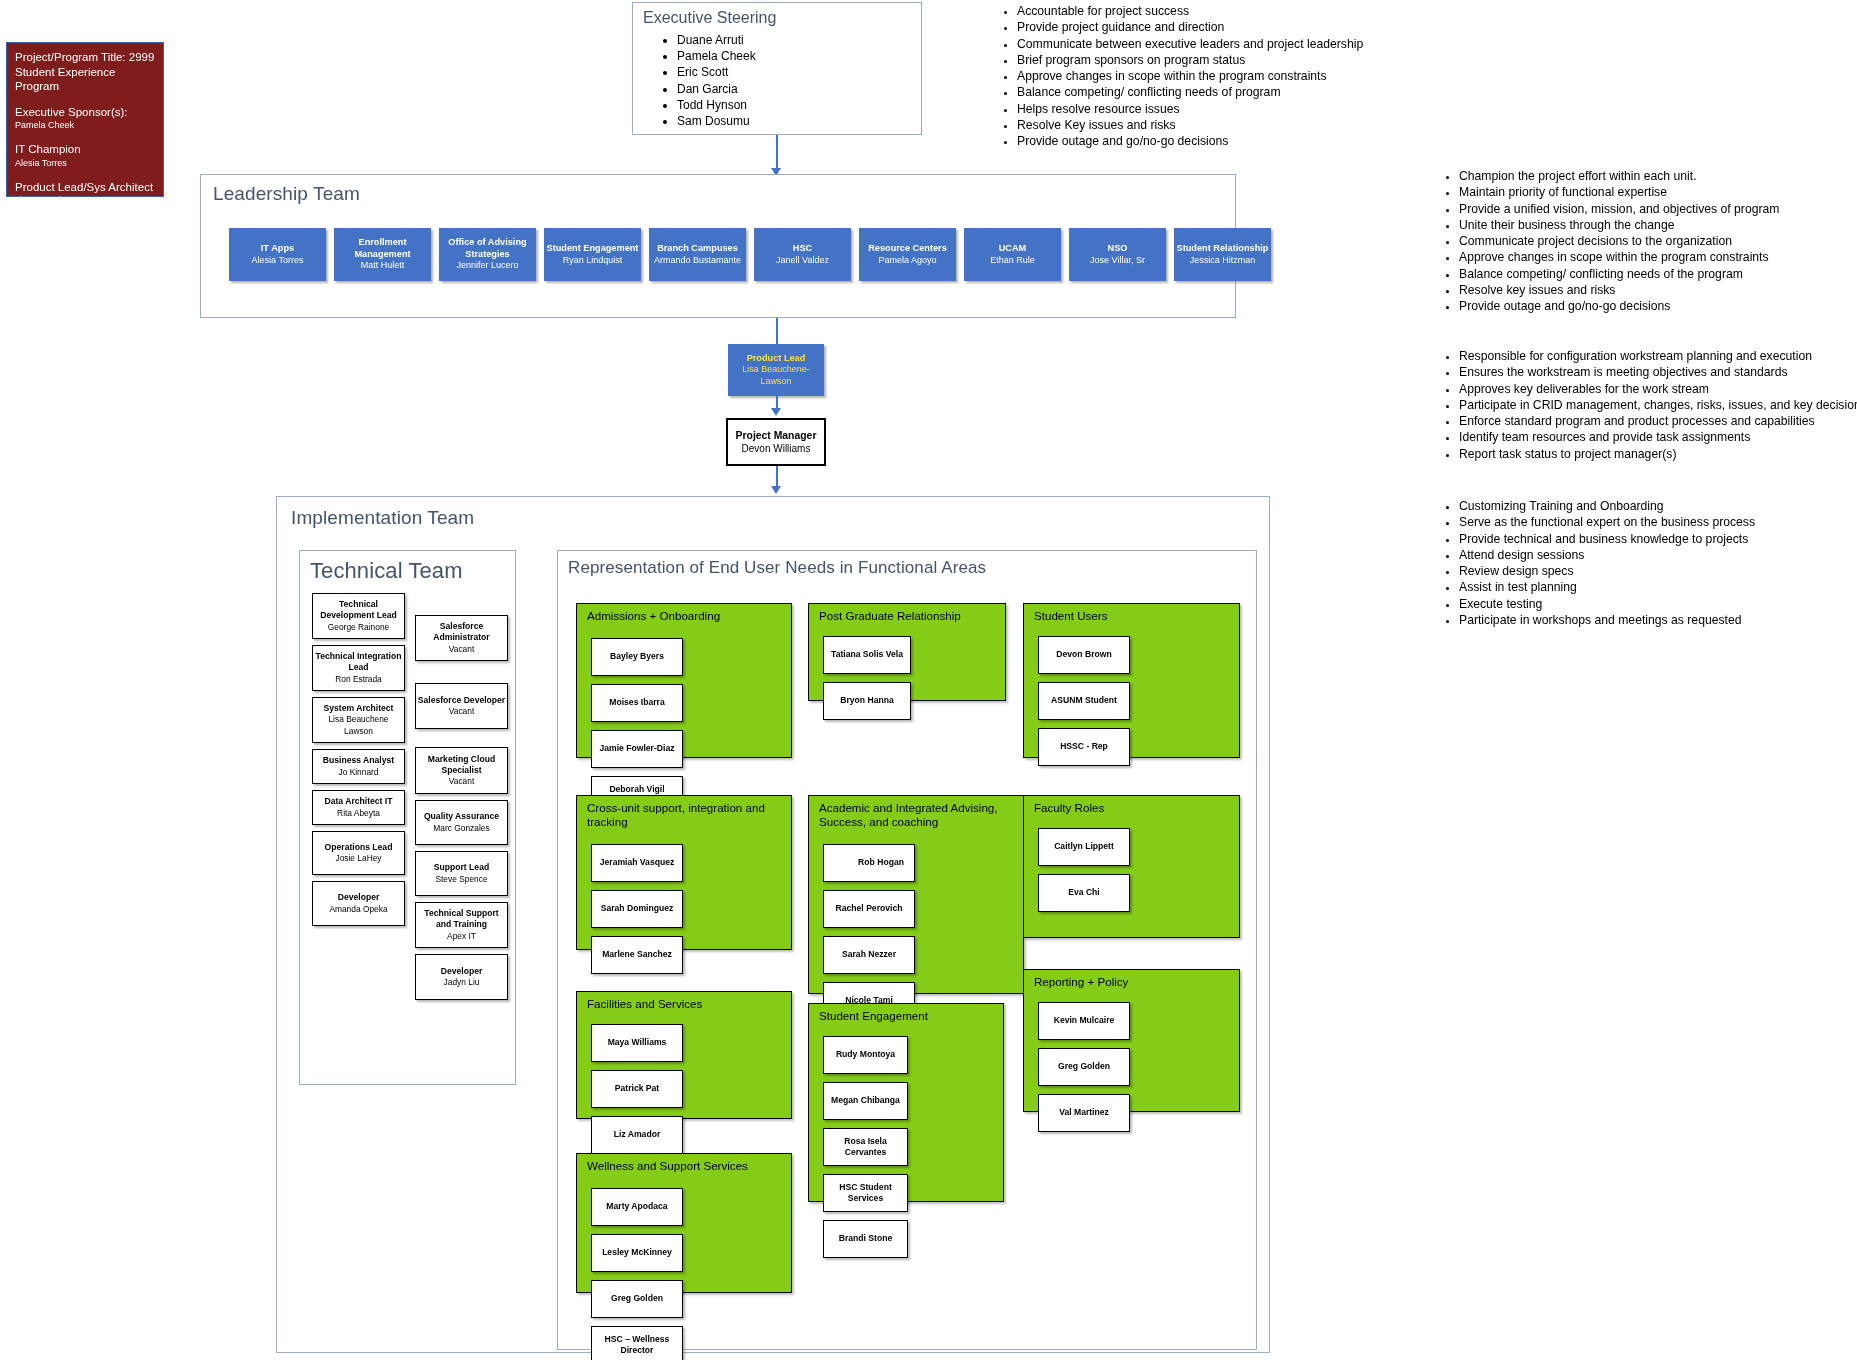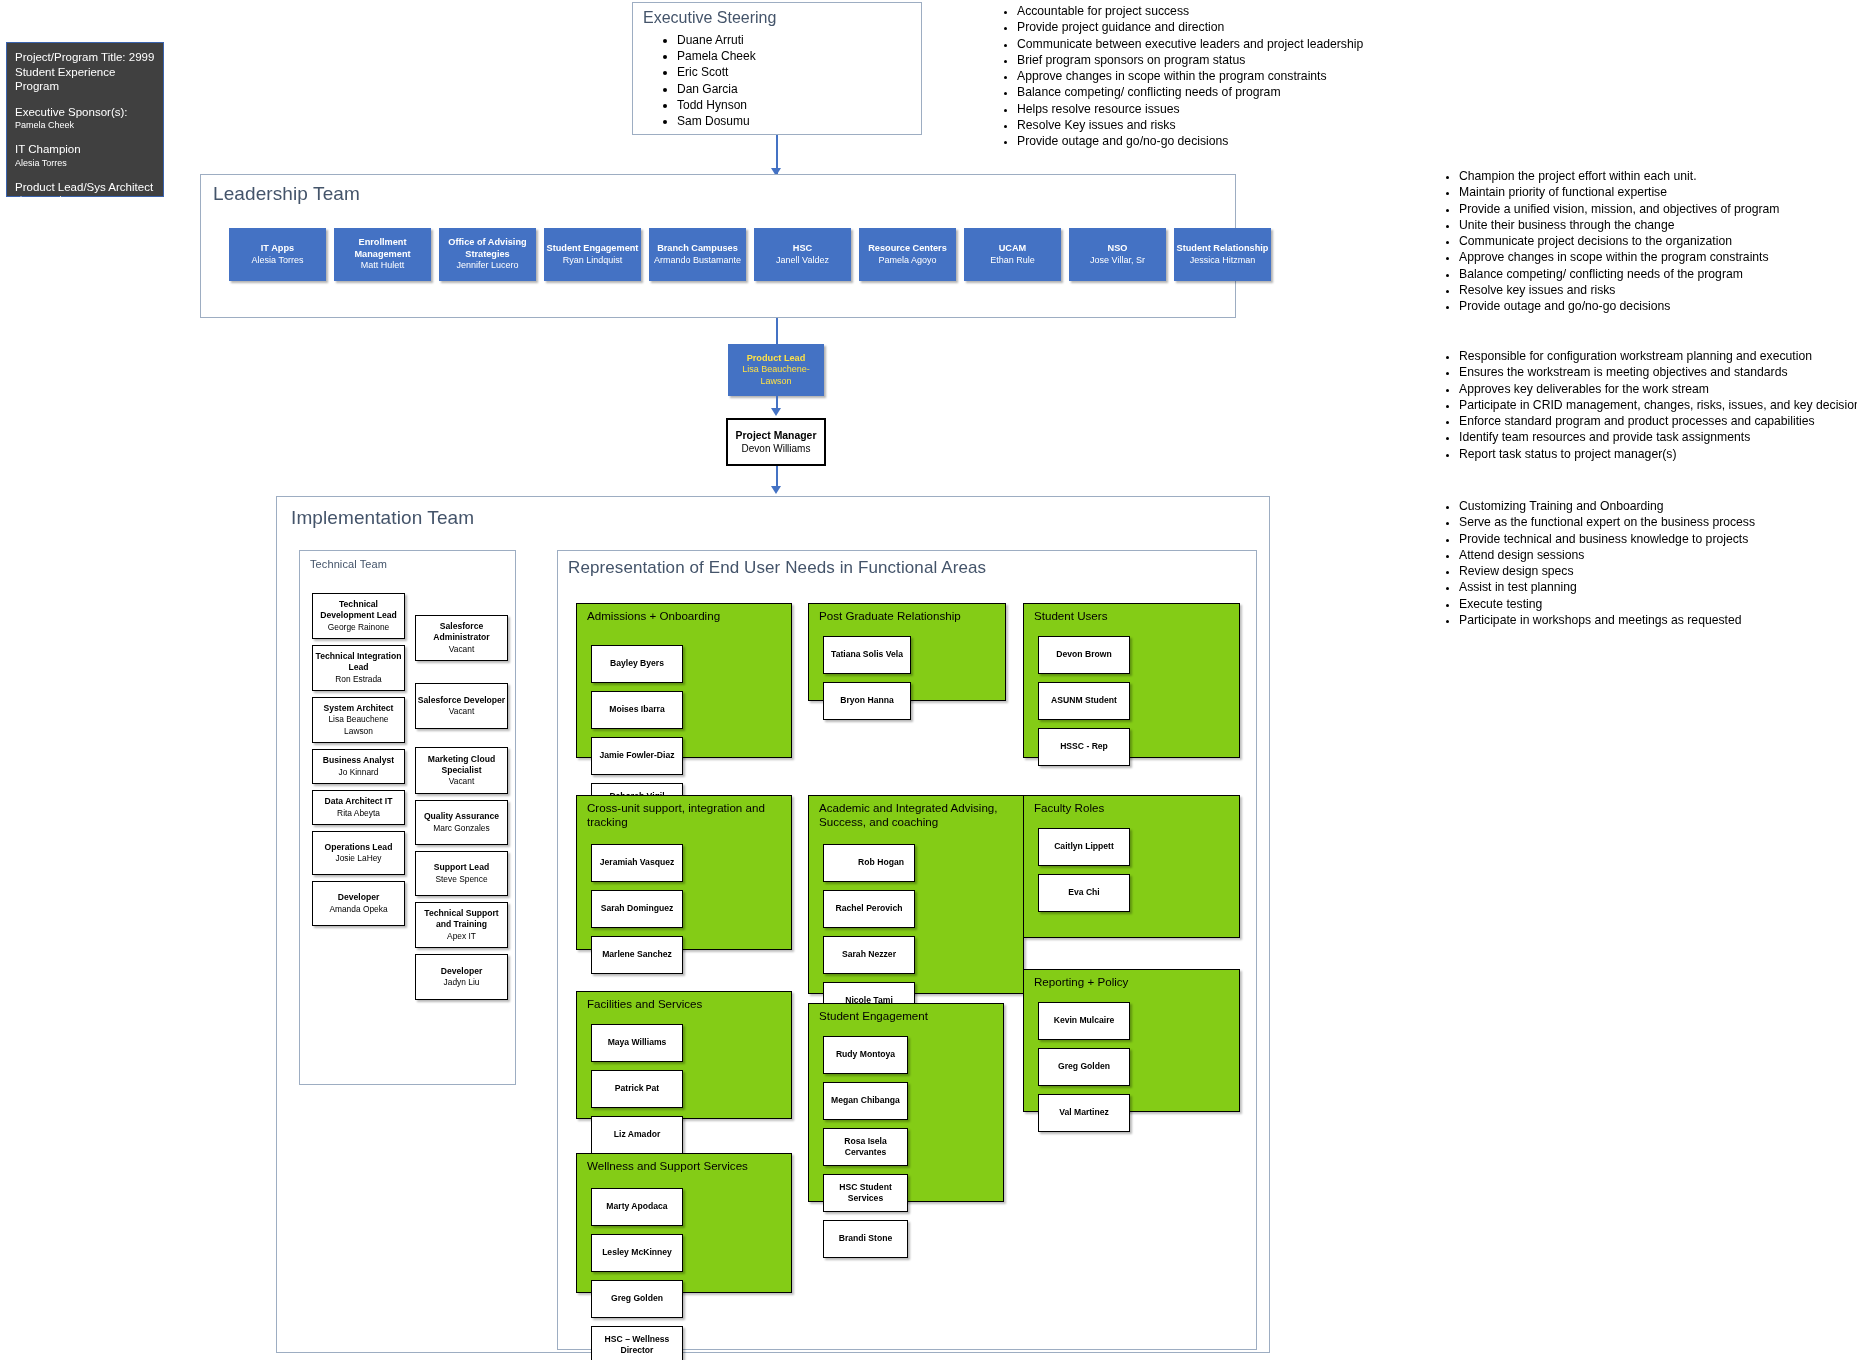--- a/index.html
+++ b/index.html
@@ -32,21 +32,21 @@
     color: #44546a;
     font-size: 19px;
     font-weight: 400;
     letter-spacing: .1px;
   }
 
   
   #program-panel {
     left: 6px; top: 42px;
     width: 158px; height: 155px;
-    background: #404040;
+    background: #7f1d1d;
     border: 1px solid #3a63ad;
     color: #ffffff;
     box-sizing: border-box;
     padding: 7px 8px 0 8px;
   }
   #program-panel .pp-title {
     font-size: 11.5px;
     line-height: 14.5px;
     font-weight: 400;
   }
@@ -181,21 +181,21 @@
   #technical-team {
     position: absolute;
     left: 22px; top: 53px;
     width: 217px; height: 535px;
     border: 1px solid #9dadc2;
     background: #fff;
     box-sizing: border-box;
   }
   #technical-team > .section-title {
     position: absolute; left: 10px; top: 7px;
-    font-size: 11px;
+    font-size: 22px;
   }
   .tt-cols {
     position: absolute;
     left: 12px; top: 42px;
     display: flex; gap: 10px;
   }
   .tt-col { display: flex; flex-direction: column; }
   .person-card {
     background: #ffffff;
     border: 1.4px solid #000;
@@ -451,21 +451,21 @@
             </div>
           </div>
       </div>
     </div>
 
     <div id="functional-areas">
       <div class="section-title">Representation of End User Needs in Functional Areas</div>
       <div id="fa-groups">
           <div class="fa-group" style="left: 18px; top: 52px; width: 216px; height: 155px;">
             <div class="fa-title">Admissions + Onboarding</div>
-            <div class="fa-members" style="top: 41px;">
+            <div class="fa-members" style="top: 34px;">
               <div class="person-card" style="width: 92px;">
                 <span class="role">Bayley Byers</span>
               </div>
               <div class="person-card" style="width: 92px;">
                 <span class="role">Moises Ibarra</span>
               </div>
               <div class="person-card" style="width: 92px;">
                 <span class="role">Jamie Fowler-Diaz</span>
               </div>
               <div class="person-card" style="width: 92px;">

